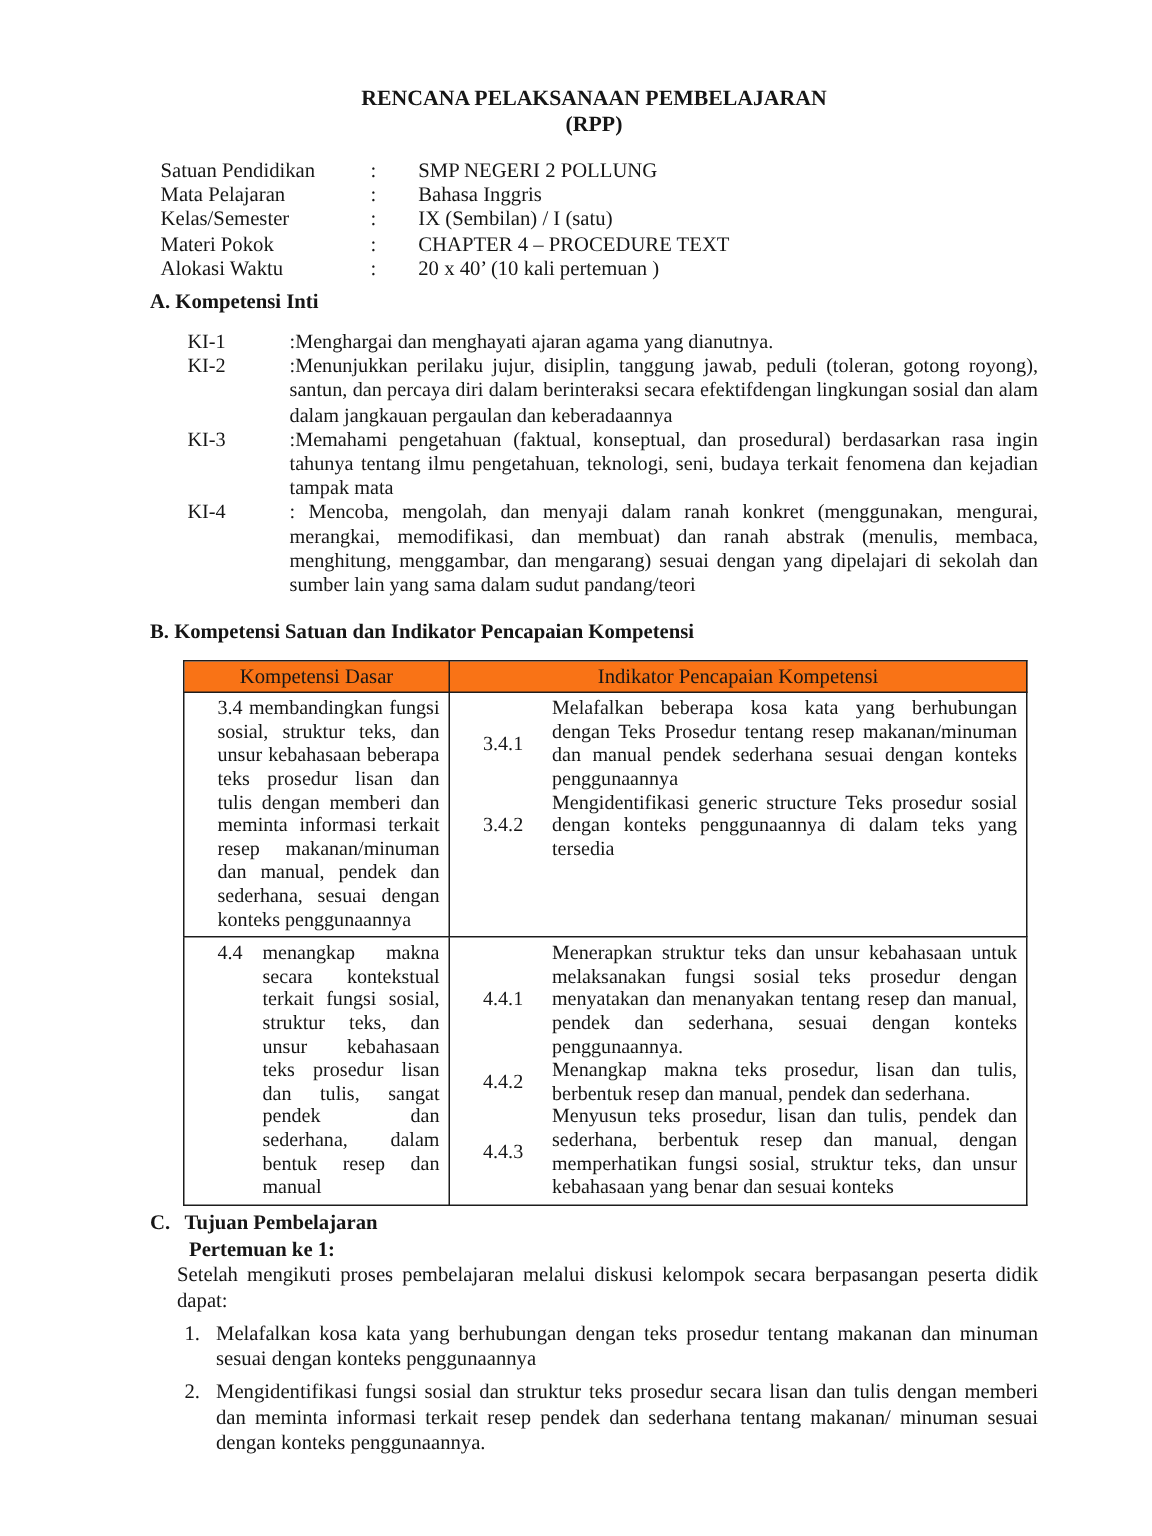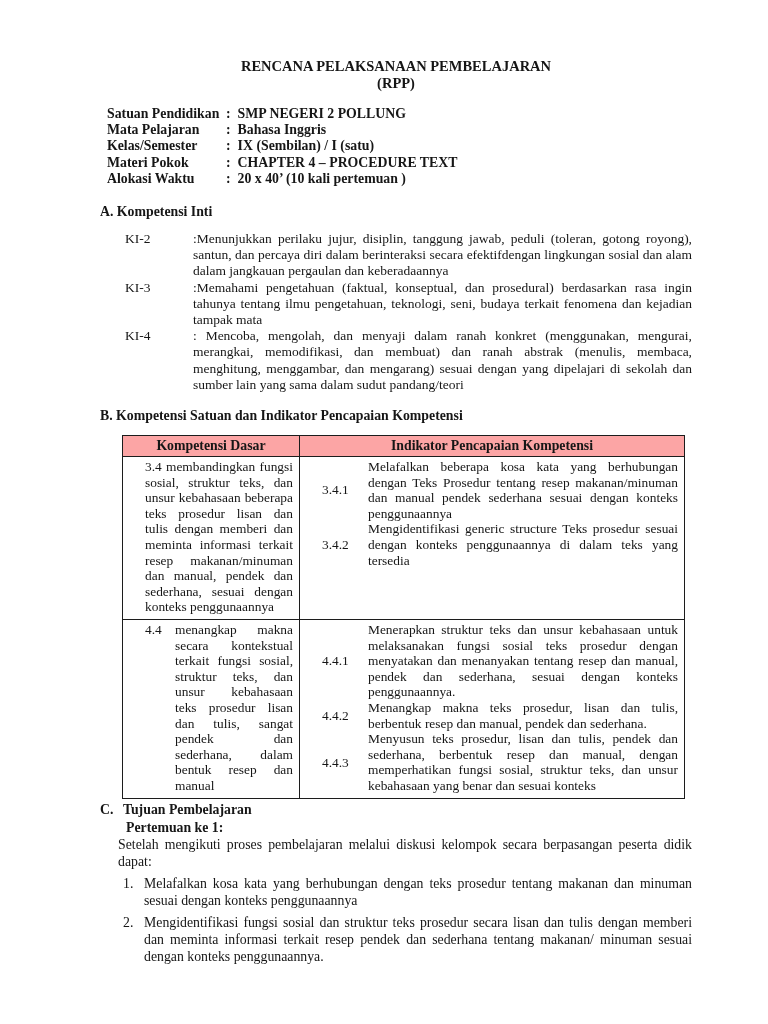--- a/index.html
+++ b/index.html
@@ -15,38 +15,38 @@
     width: 768px;
     height: 805px;
     box-sizing: border-box;
     padding: 58px 76px 0 100px;
     background: #ffffff;
   }
   
   .doc-title { text-align: center; font-weight: bold; font-size: 14.5px; line-height: 16.5px; }
   
   .meta { margin: 15px 0 0 7px; }
-  .meta-row { display: flex; font-weight: bold; font-size: 13.8px; line-height: 16.2px; }
+  .meta-row { display: flex; font-weight: normal; font-size: 13.8px; line-height: 16.2px; gap: 21px; }
   .meta-label { width: 119px; flex-shrink: 0; }
   .meta-colon { margin-right: 7px; }
   
   .sec-heading { font-weight: bold; font-size: 13.8px; line-height: 16px; }
-  .sec-a-heading { margin-top: 17px; }
+  .sec-a-heading { margin-top: 6px; }
   .sec-b-heading { margin-top: 15px; }
   
   .ki-list { margin: 11px 0 0 25px; }
   .ki-item { display: flex; font-size: 13.5px; line-height: 16.2px; }
   .ki-label { width: 68px; flex-shrink: 0; }
   .ki-text { flex: 1; text-align: justify; margin: 0; }
   
   .kd-table { margin: 11px 0 0 22px; border-collapse: collapse; width: 563px; table-layout: fixed; }
   .kd-table th, .kd-table td { border: 1.6px solid #1c1c1c; }
   .kd-table th {
-    background: #fca5a5;
-    font-size: 13.8px; font-weight: bold;
+    background: #f97316;
+    font-size: 13.8px; font-weight: normal;
     padding: 2px 4px; text-align: center;
   }
   .kd-table td {
     vertical-align: top;
     padding: 2px 6px 4px 22px;
     font-size: 13.4px; line-height: 15.6px;
   }
   .col-kd { width: 177px; }
   .kd-text, .ind-text { text-align: justify; margin: 0; }
   .kd-hang { display: flex; }
@@ -96,20 +96,24 @@
     <div class="meta-row">
       <span class="meta-label">Alokasi Waktu</span>
       <span class="meta-colon">:</span>
       <span class="meta-value">20 x 40’ (10 kali pertemuan )</span>
     </div>
   </div>
 
   <div class="sec-heading sec-a-heading">A. Kompetensi Inti</div>
   <div class="ki-list">
     <div class="ki-item">
+      <span class="ki-label">KI-1</span>
+      <p class="ki-text">:Menghargai dan menghayati ajaran agama yang dianutnya.</p>
+    </div>
+    <div class="ki-item">
       <span class="ki-label">KI-2</span>
       <p class="ki-text">:Menunjukkan perilaku jujur, disiplin, tanggung jawab, peduli (toleran, gotong royong), santun, dan percaya diri dalam berinteraksi secara efektifdengan lingkungan sosial dan alam dalam jangkauan pergaulan dan keberadaannya</p>
     </div>
     <div class="ki-item">
       <span class="ki-label">KI-3</span>
       <p class="ki-text">:Memahami pengetahuan (faktual, konseptual, dan prosedural) berdasarkan rasa ingin tahunya tentang ilmu pengetahuan, teknologi, seni, budaya terkait fenomena dan kejadian tampak mata</p>
     </div>
     <div class="ki-item">
       <span class="ki-label">KI-4</span>
       <p class="ki-text">: Mencoba, mengolah, dan menyaji dalam ranah konkret (menggunakan, mengurai, merangkai, memodifikasi, dan membuat) dan ranah abstrak (menulis, membaca, menghitung, menggambar, dan mengarang) sesuai dengan yang dipelajari di sekolah dan sumber lain yang sama dalam sudut pandang/teori</p>
@@ -133,21 +137,21 @@
         <td>
           <p class="kd-text">3.4 membandingkan fungsi sosial, struktur teks, dan unsur kebahasaan beberapa teks prosedur lisan dan tulis dengan memberi dan meminta informasi terkait resep makanan/minuman dan manual, pendek dan sederhana, sesuai dengan konteks penggunaannya</p>
         </td>
         <td>
           <div class="ind-item">
             <span class="ind-num">3.4.1</span>
             <p class="ind-text">Melafalkan beberapa kosa kata yang berhubungan dengan Teks Prosedur tentang resep makanan/minuman dan manual pendek sederhana sesuai dengan konteks penggunaannya</p>
           </div>
           <div class="ind-item">
             <span class="ind-num">3.4.2</span>
-            <p class="ind-text">Mengidentifikasi generic structure Teks prosedur sesuai dengan konteks penggunaannya di dalam teks yang tersedia</p>
+            <p class="ind-text">Mengidentifikasi generic structure Teks prosedur sosial dengan konteks penggunaannya di dalam teks yang tersedia</p>
           </div>
         </td>
       </tr>
       <tr>
         <td>
           <div class="kd-hang">
             <span class="kd-num">4.4</span>
             <p class="kd-text">menangkap makna secara kontekstual terkait fungsi sosial, struktur teks, dan unsur kebahasaan teks prosedur lisan dan tulis, sangat pendek dan sederhana, dalam bentuk resep dan manual</p>
           </div>
         </td>

